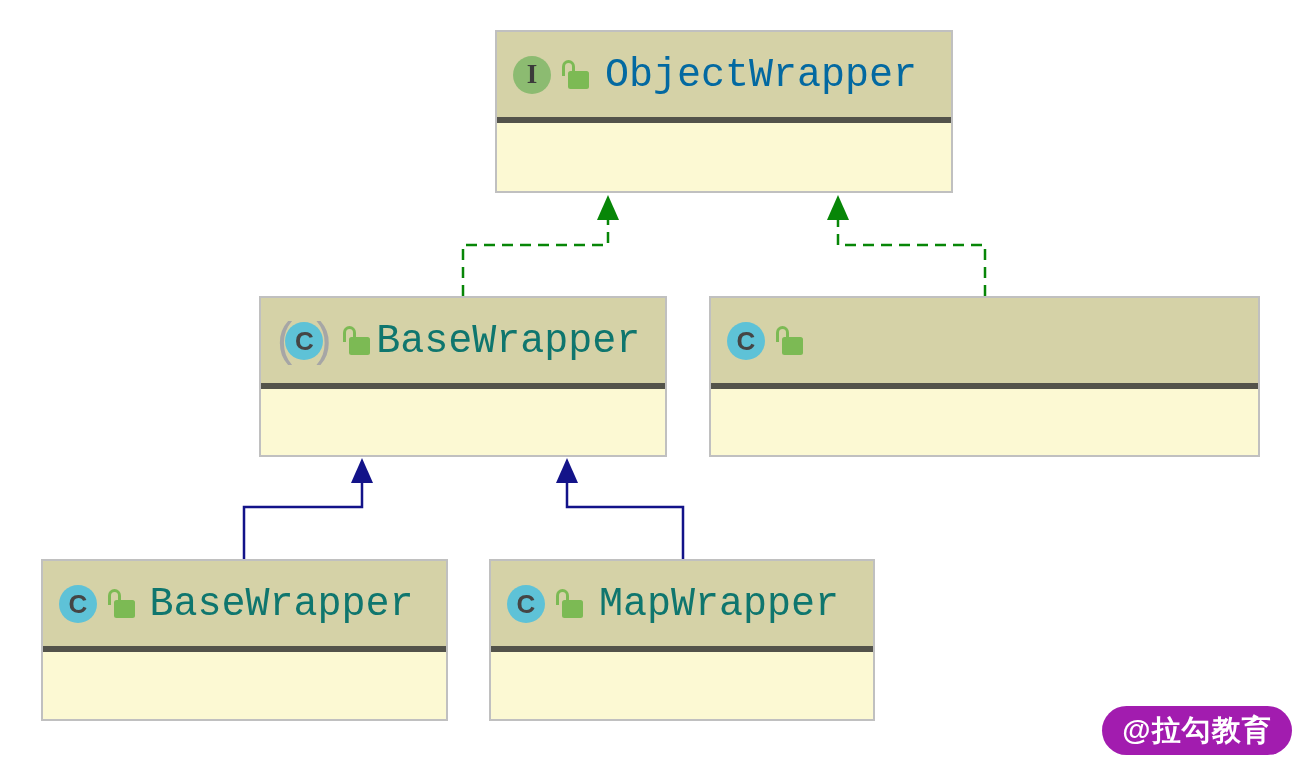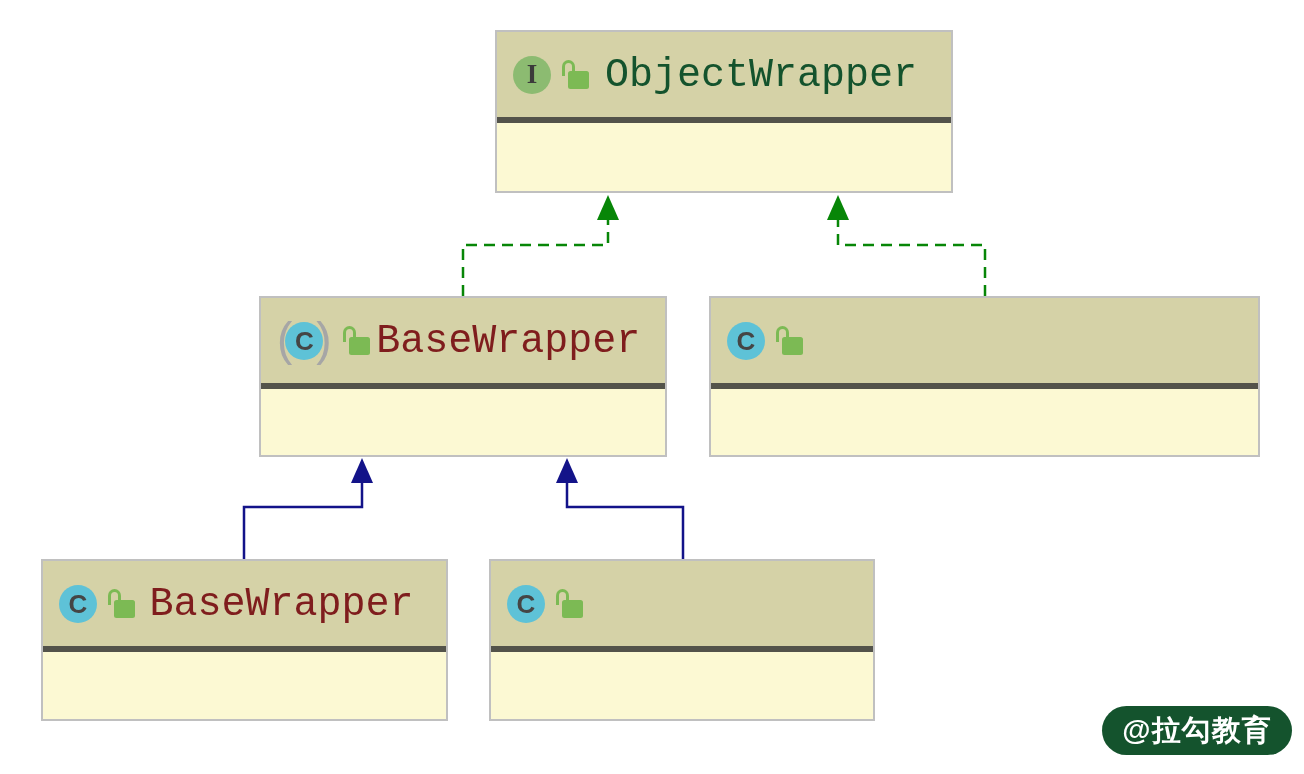--- a/index.html
+++ b/index.html
@@ -23,25 +23,25 @@
     background:#d5d2a7;
     display:flex;align-items:center;
     padding:0 18px 0 16px;
   }
   .node-sep{height:6px;flex:none;background:#53534a;}
   .node-body{flex:1;background:#fcf9d3;}
   .node-name{
     flex:1;text-align:center;
     font-family:"Liberation Mono","DejaVu Sans Mono",monospace;
     font-size:40px;line-height:1;
-    color:#7f1d1d;
+    color:#0f766e;
     white-space:nowrap;
     padding-top:2px;
   }
-  .interface-name{color:#14532d;}
+  .interface-name{color:#0369a1;}
   
   .icon-cluster{display:flex;align-items:center;flex:none;}
   .badge-circle{
     width:38px;height:38px;border-radius:50%;
     display:flex;align-items:center;justify-content:center;
     flex:none;
   }
   .iface-badge{background:#8cbb71;}
   .iface-badge .badge-letter{
     font-family:"Liberation Serif","DejaVu Serif",serif;
@@ -75,21 +75,21 @@
   }
   
   #edges{position:absolute;left:0;top:0;width:1304px;height:774px;}
   .realization-line{fill:none;stroke:#078607;stroke-width:2.5;stroke-dasharray:11 7;}
   .realization-head{fill:#078607;stroke:none;}
   .generalization-line{fill:none;stroke:#131389;stroke-width:2.5;}
   .generalization-head{fill:#131389;stroke:none;}
   
   .watermark{
     position:absolute;left:1102px;top:706px;width:190px;height:49px;
-    background:#14532d;border-radius:25px;
+    background:#a21caf;border-radius:25px;
     display:flex;align-items:center;justify-content:center;
     color:#ffffff;font-size:29px;font-weight:600;letter-spacing:1px;
     font-family:"Liberation Sans",sans-serif;
   }
 </style>
 </head>
 <body>
 
 <div id="stage">
 
@@ -185,20 +185,21 @@
     <div class="node-header">
       <span class="icon-cluster">
         <span class="badge-circle class-badge">
           <span class="badge-letter">C</span>
         </span>
         <span class="lock">
           <span class="shackle"></span>
             <span class="lock-body"></span>
         </span>
       </span>
+      <span class="node-name">MapWrapper</span>
     </div>
     <div class="node-sep"></div>
     <div class="node-body"></div>
   </div>
 
   <div class="watermark">
     <span>@拉勾教育</span>
   </div>
 
 </div>

